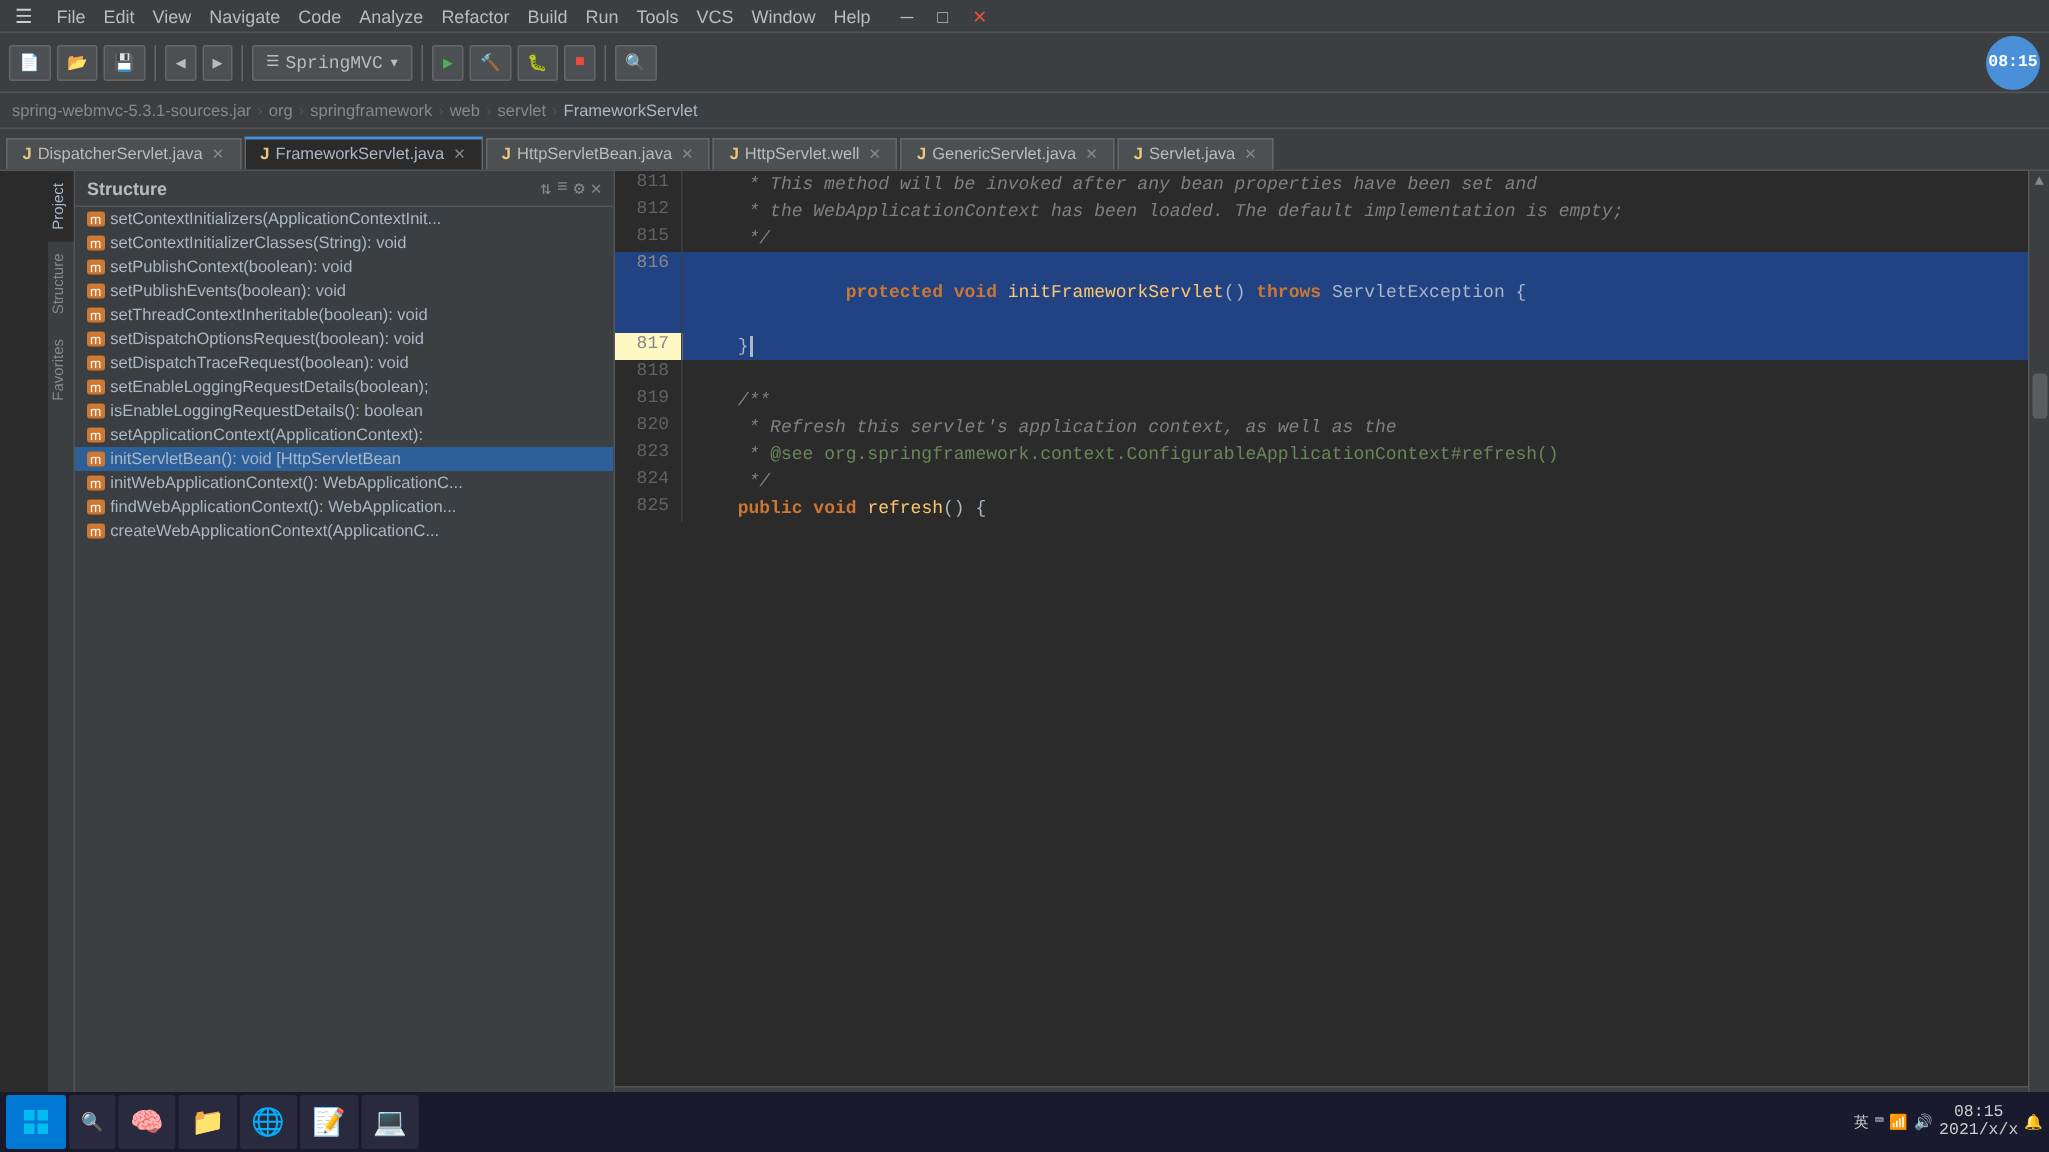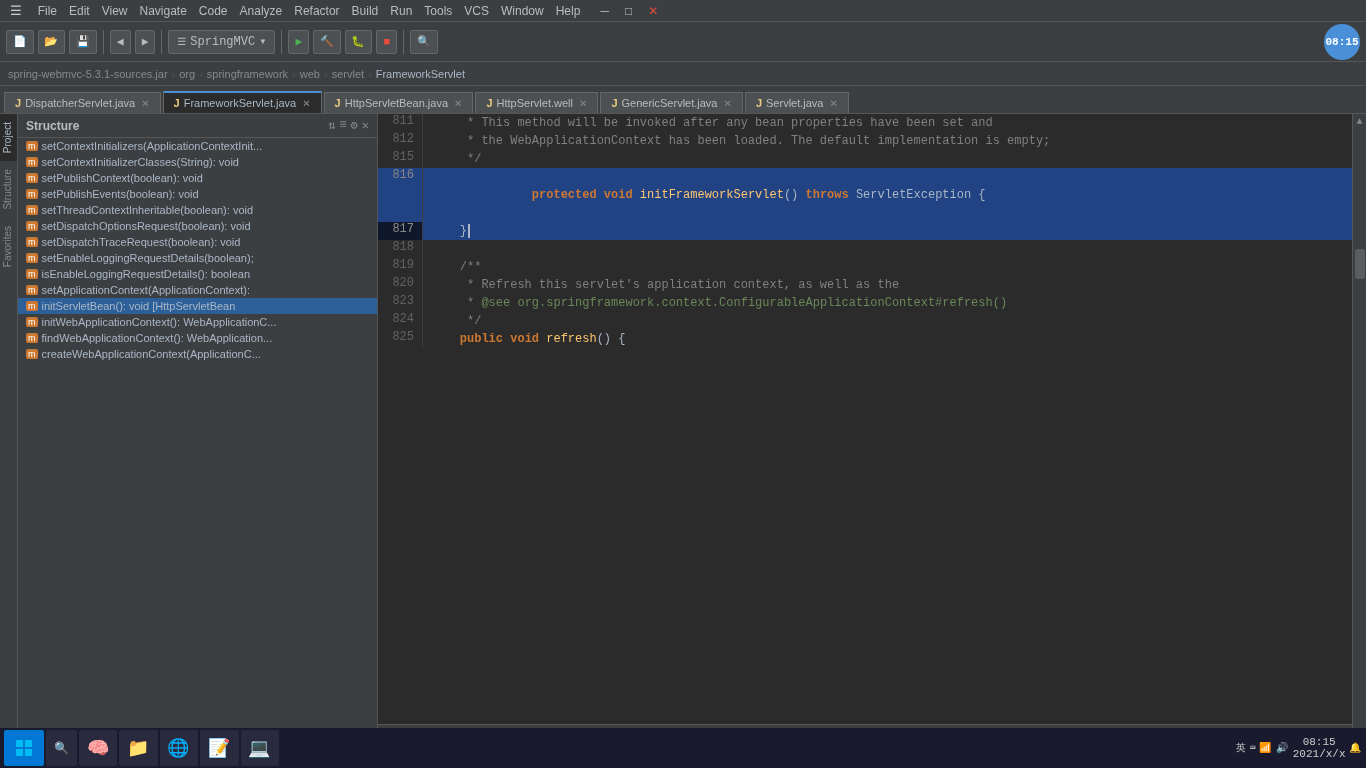--- a/index.html
+++ b/index.html
@@ -16,21 +16,21 @@
     .toolbar-dropdown { background: #4c5052; border: 1px solid #666; color: #bbb; padding: 2px 8px; font-size: 12px; border-radius: 2px; height: 24px; display: flex; align-items: center; gap: 4px; cursor: pointer; }
     .clock { background: #4a90d9; color: white; border-radius: 50%; width: 36px; height: 36px; display: flex; align-items: center; justify-content: center; font-size: 11px; font-weight: bold; margin-left: auto; }
 
     
     .breadcrumb { background: #3c3f41; height: 24px; display: flex; align-items: center; padding: 0 8px; border-bottom: 1px solid #555; gap: 4px; }
     .breadcrumb span { color: #888; font-size: 11px; font-family: Arial, sans-serif; }
     .breadcrumb .sep { color: #555; }
     .breadcrumb .file { color: #a9b7c6; }
 
     
-    .main-layout { display: flex; height: calc(768px - 22px - 40px - 24px - 22px - 28px); }
+    .main-layout { display: flex; height: calc(768px - 22px - 40px - 24px - 22px - 28px); padding-left: 32px; }
 
     
     .sidebar { width: 360px; background: #3c3f41; border-right: 1px solid #555; display: flex; flex-direction: column; overflow: hidden; }
     .sidebar-header { background: #3c3f41; padding: 4px 8px; border-bottom: 1px solid #555; display: flex; align-items: center; justify-content: space-between; }
     .sidebar-title { color: #bbb; font-size: 12px; font-family: Arial, sans-serif; font-weight: bold; }
     .sidebar-icons { display: flex; gap: 4px; color: #888; }
     .sidebar-content { overflow-y: auto; flex: 1; }
     .sidebar-item { padding: 2px 4px 2px 8px; display: flex; align-items: center; gap: 4px; cursor: pointer; font-size: 11px; font-family: Arial, sans-serif; }
     .sidebar-item.active { background: #2d6099; }
     .sidebar-item .icon-m { color: #cc7832; font-size: 10px; background: #cc7832; color: white; padding: 0 2px; border-radius: 2px; font-size: 9px; }
@@ -46,21 +46,21 @@
     .editor { flex: 1; background: #2b2b2b; overflow: hidden; display: flex; flex-direction: column; }
     .code-area { flex: 1; overflow-y: auto; overflow-x: auto; padding: 0; }
     .code-line { display: flex; min-height: 18px; }
     .line-num { width: 45px; min-width: 45px; color: #606366; text-align: right; padding-right: 8px; font-size: 12px; user-select: none; border-right: 1px solid #3c3f41; margin-right: 4px; }
     .line-content { flex: 1; white-space: pre; padding-left: 4px; font-size: 12px; line-height: 18px; }
     .line-highlighted { background: #214283; }
     .line-highlighted .line-content { background: #214283; }
 
     
     .kw { color: #cc7832; font-weight: bold; }
-    .cm { color: #808080; }
+    .cm { color: #808080; font-style: italic; }
     .an { color: #6a8759; }
     .cl { color: #a9b7c6; }
     .fn { color: #ffc66d; }
     .str { color: #6a8759; }
 
     
     .editor-status { background: #3c3f41; height: 22px; display: flex; align-items: center; padding: 0 8px; border-top: 1px solid #555; font-size: 11px; color: #888; font-family: Arial, sans-serif; }
     .editor-status .breadcrumb-path { display: flex; gap: 4px; align-items: center; }
     .editor-status .sep { color: #555; }
 
@@ -279,21 +279,21 @@
       </div>
 
       <div class="code-line line-highlighted">
         <span class="line-num" style="background:#214283; color:#888;">816</span>
         <span class="line-content">
           <span class="kw">    protected</span> <span class="kw">void</span> <span class="fn">initFrameworkServlet</span>() <span class="kw">throws</span> <span class="cl">ServletException</span> {
         </span>
       </div>
 
       <div class="code-line line-highlighted">
-        <span class="line-num" style="background:#0f172a; color:#888;">817</span>
+        <span class="line-num" style="background:#fef9c3; color:#888;">817</span>
         <span class="line-content">    }<span style="display:inline-block; width:2px; height:14px; background:#a9b7c6; vertical-align:middle; margin-left:1px;"></span></span>
       </div>
 
       <div class="code-line">
         <span class="line-num">818</span>
         <span class="line-content">&nbsp;</span>
       </div>
 
       <div class="code-line">
         <span class="line-num">819</span>

